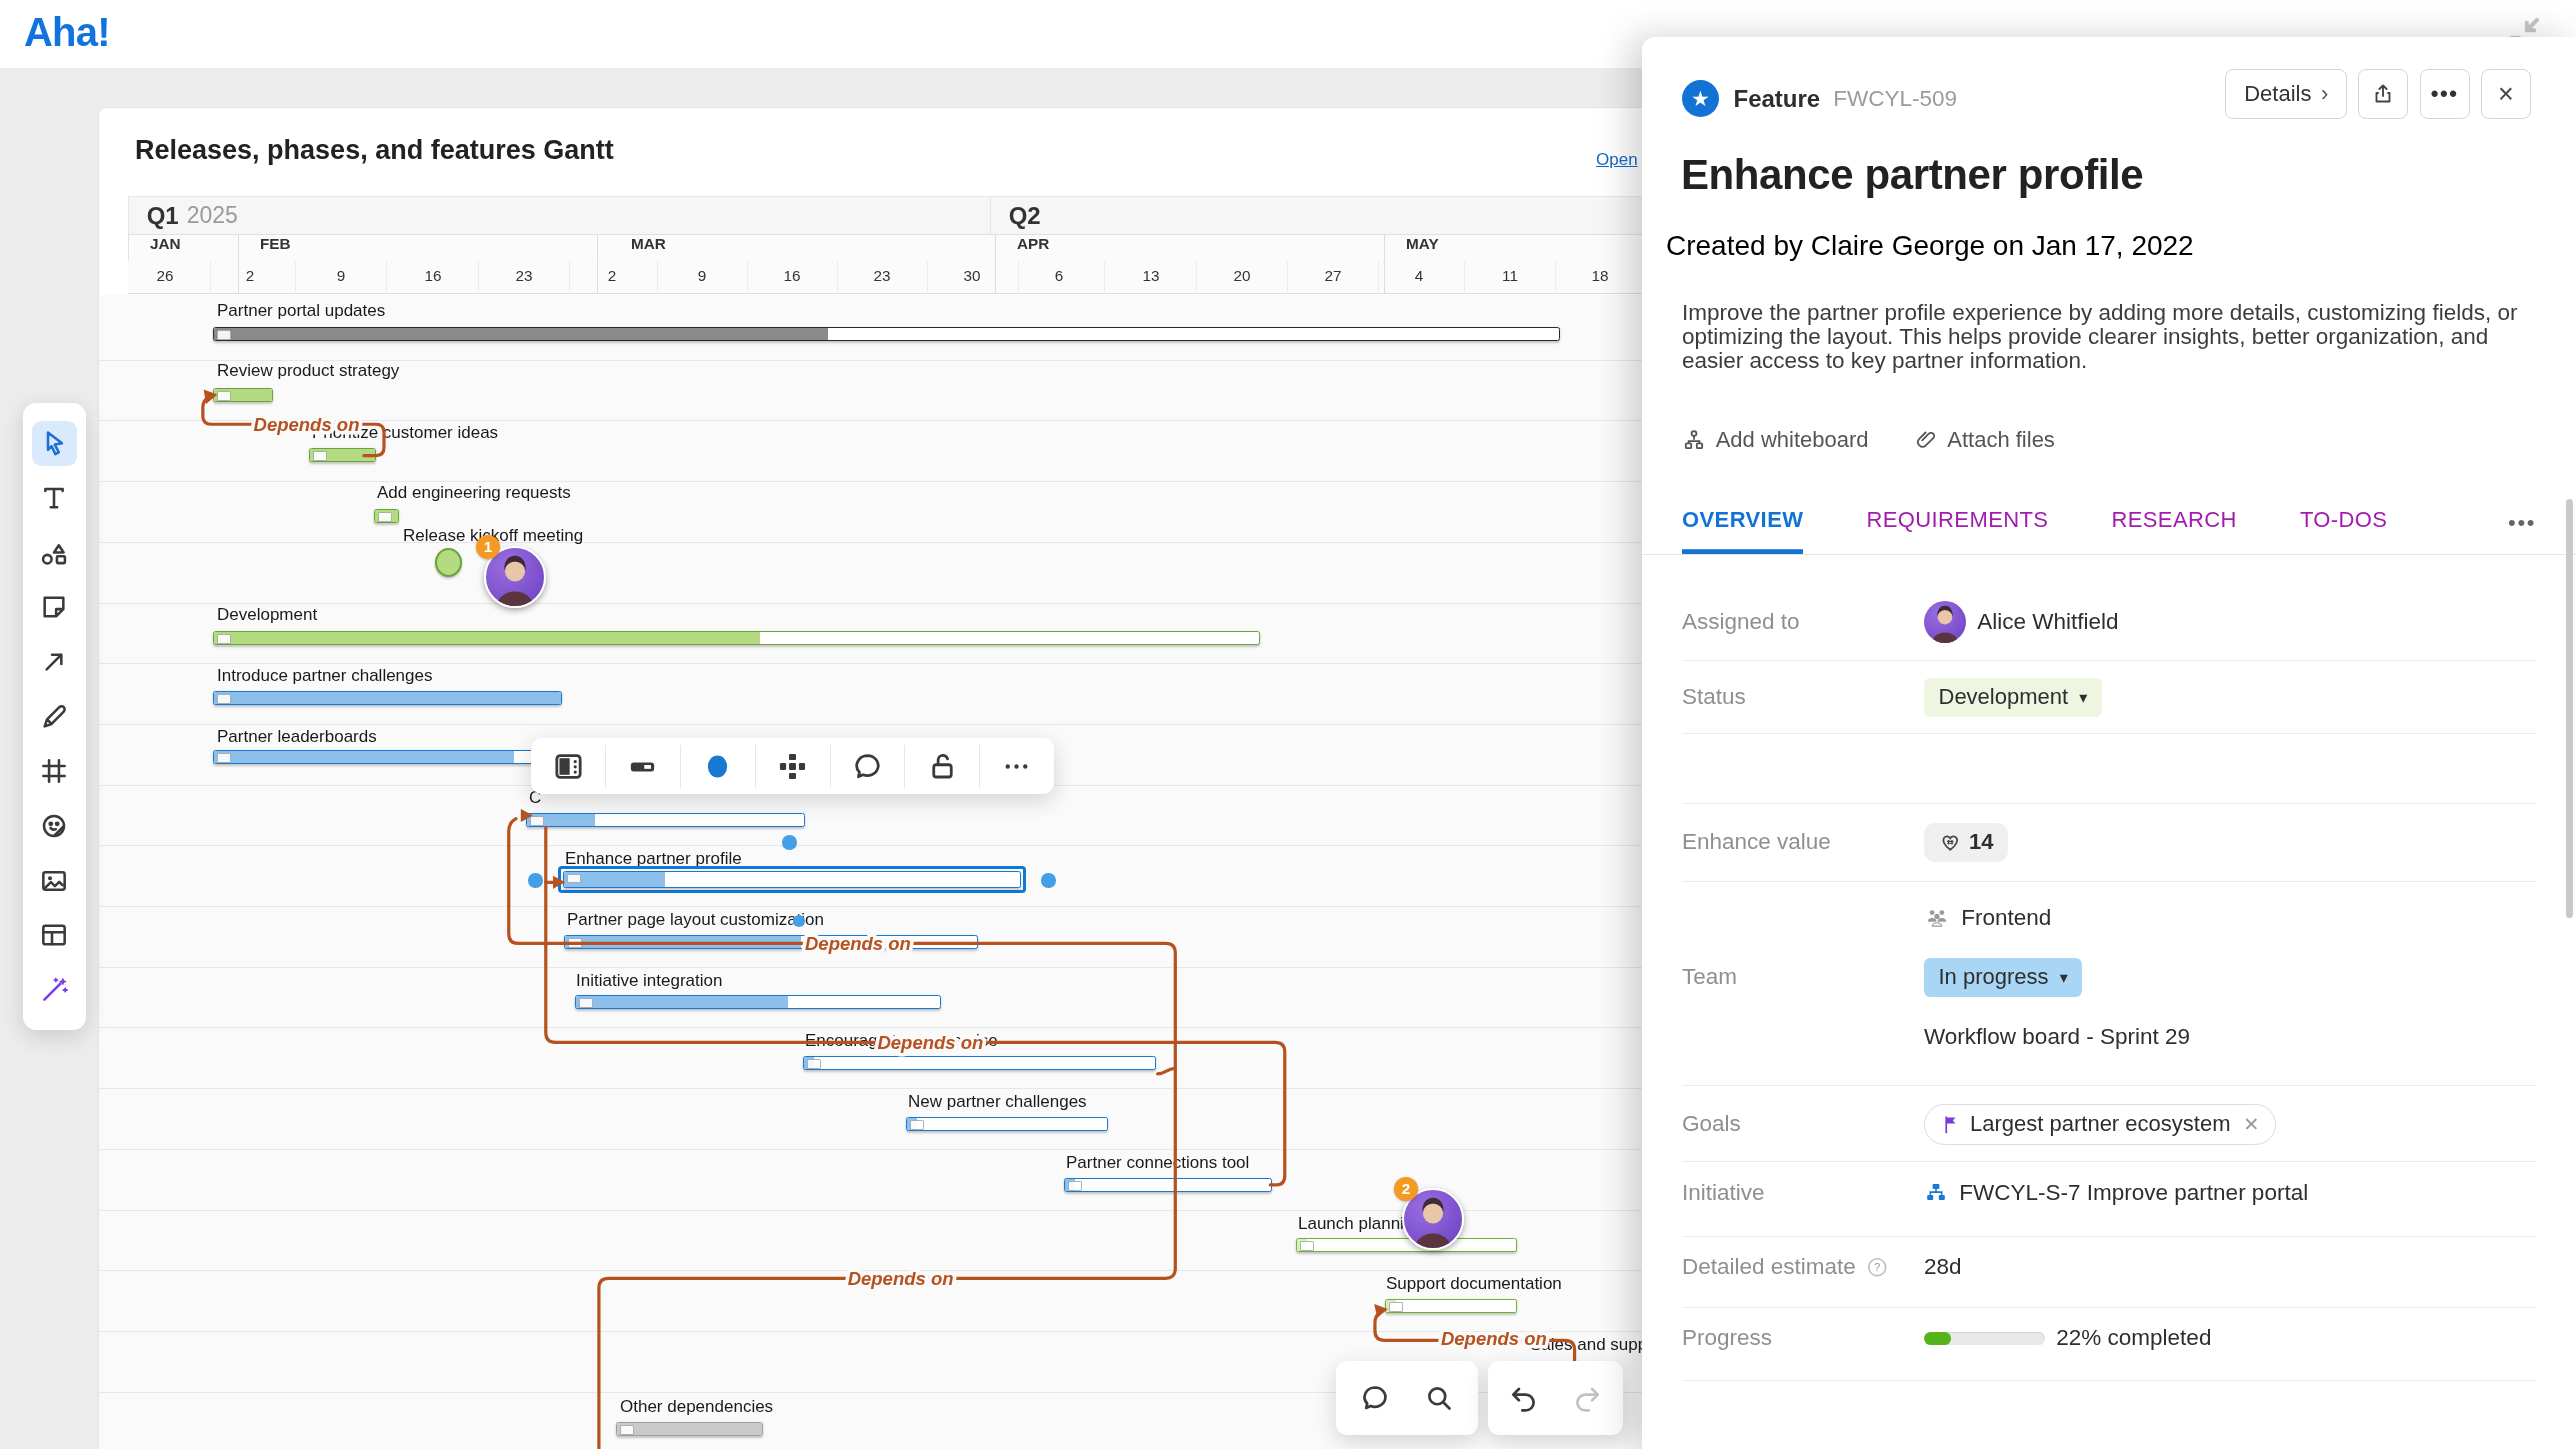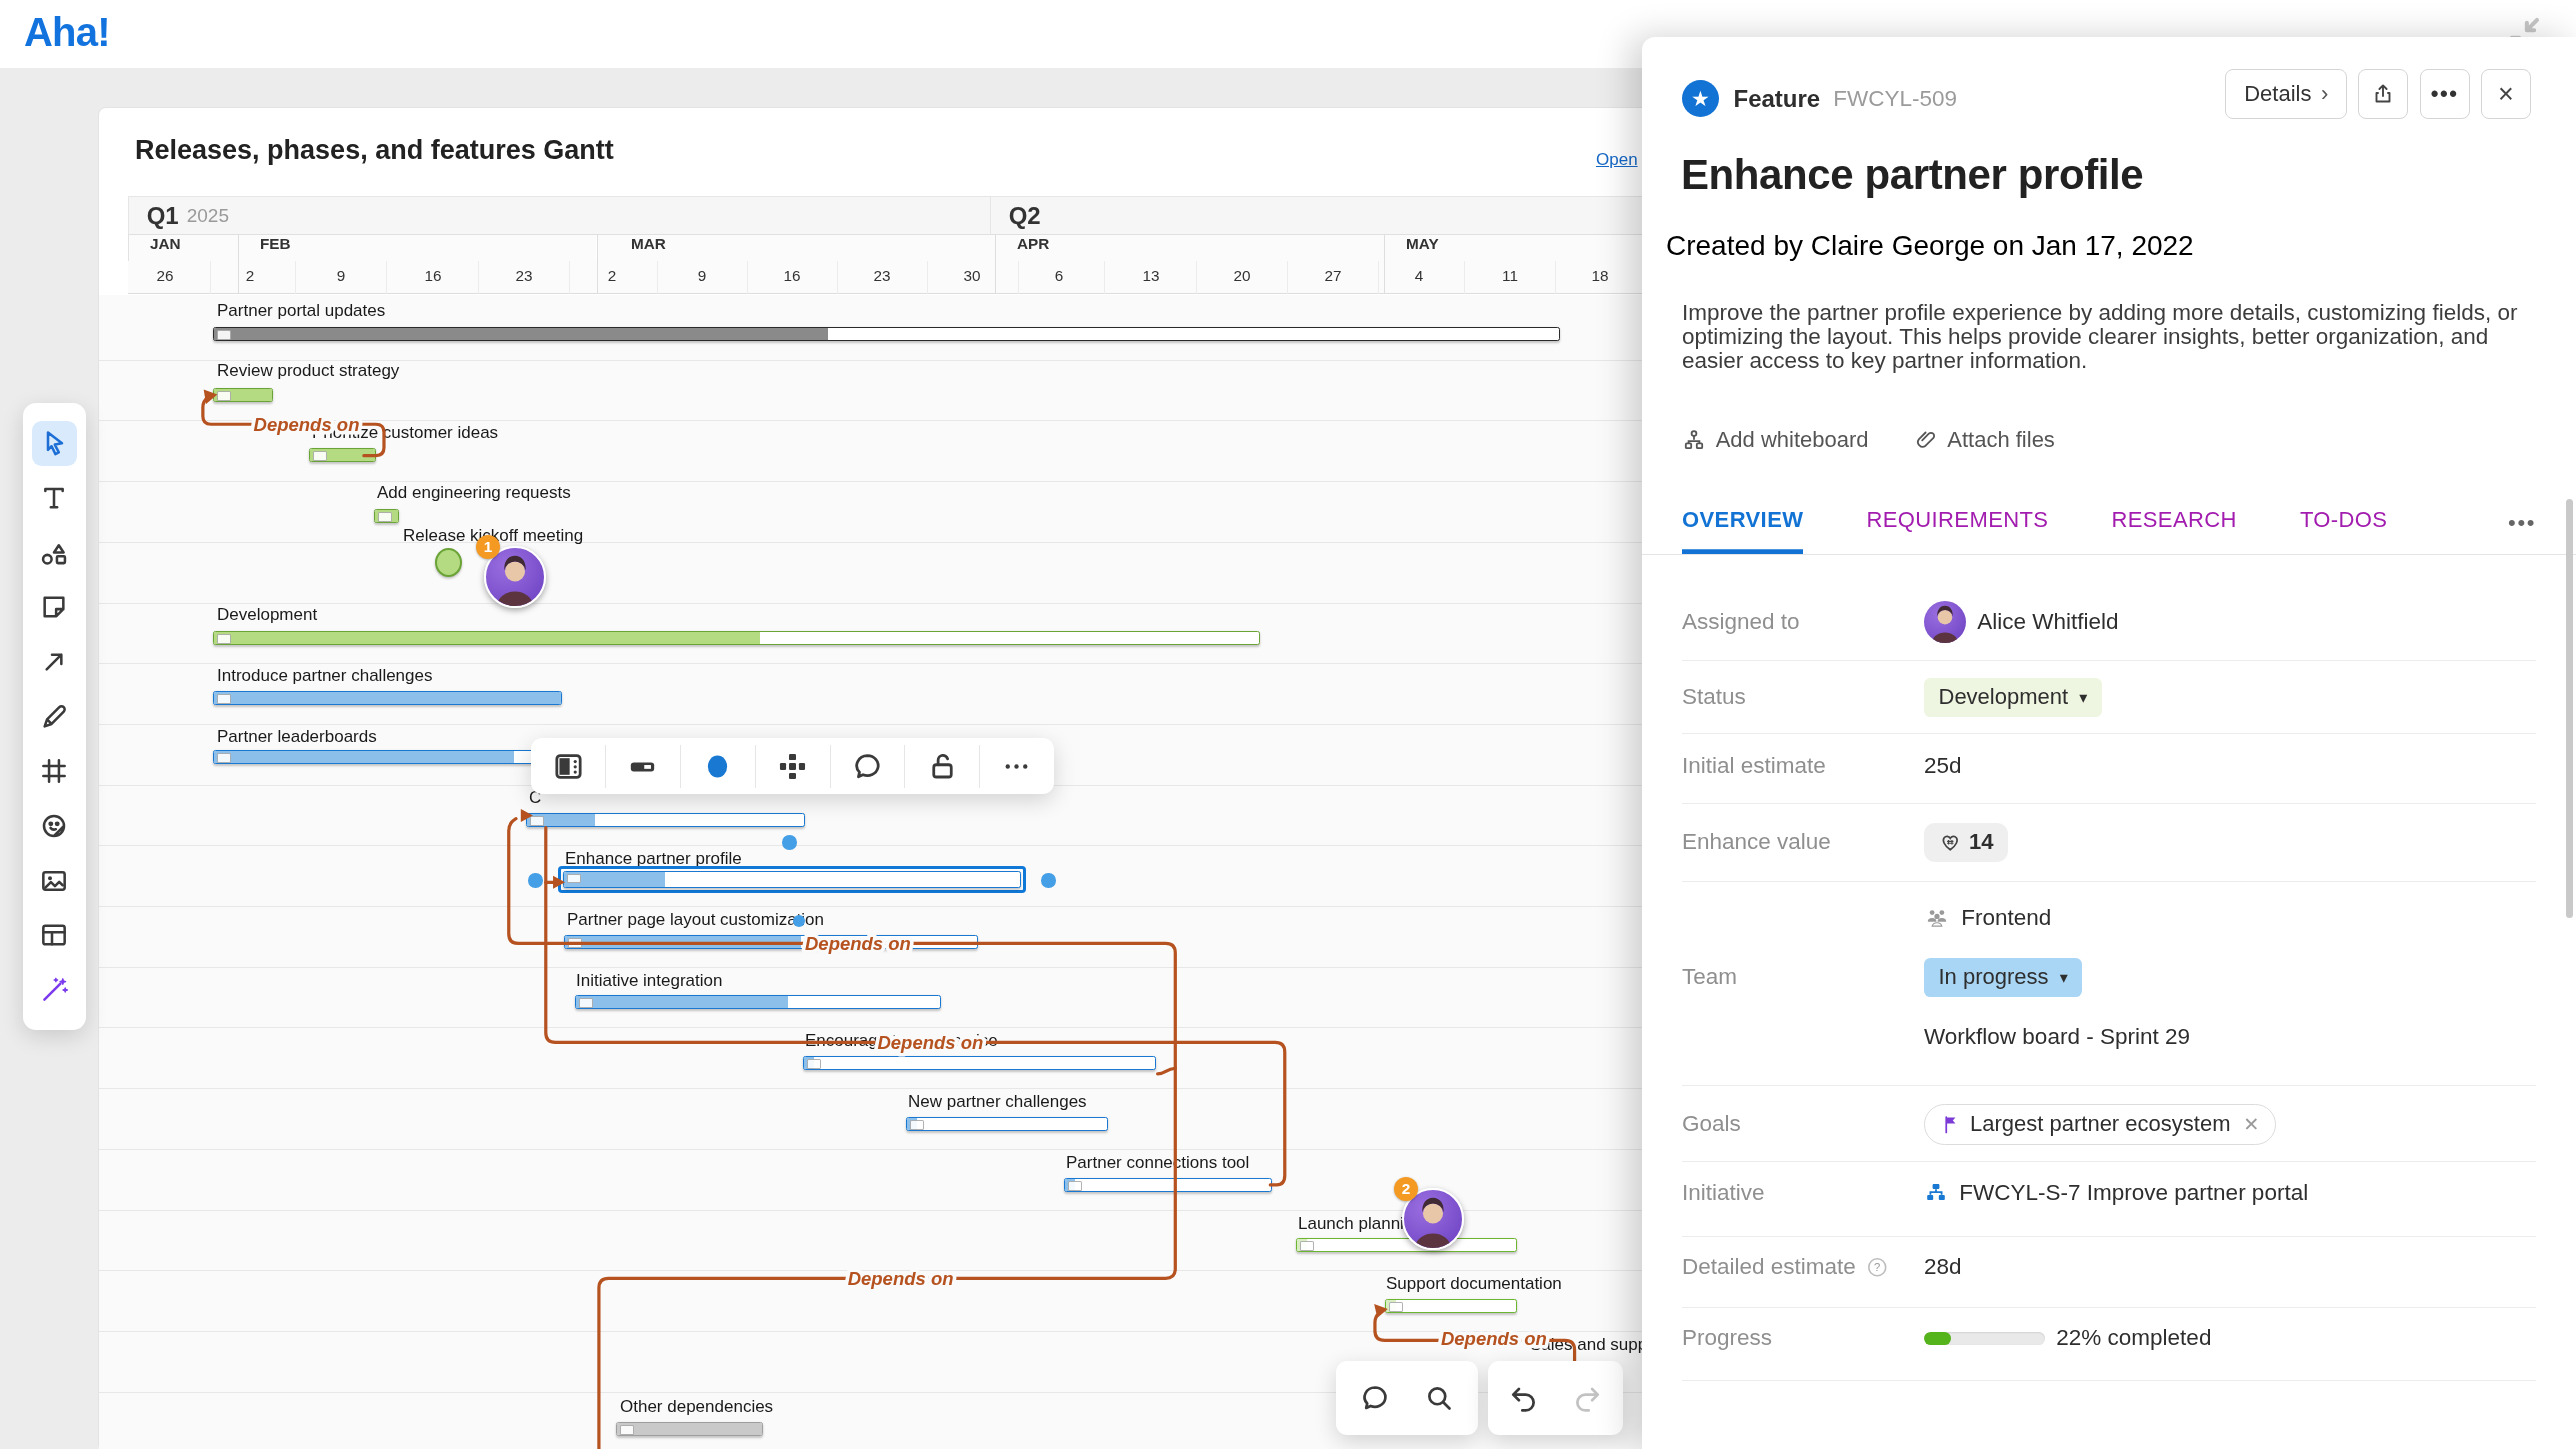--- a/index.html
+++ b/index.html
@@ -10,21 +10,21 @@
   .logo{position:absolute;left:24px;top:9.7px;font-size:40px;font-weight:800;color:#1273de;letter-spacing:-0.8px;}
   .collapse-btn{position:absolute;right:32px;top:13px;width:42px;height:42px;cursor:pointer;}
   
   .whiteboard{position:absolute;left:0;top:68px;width:2576px;height:1381px;background:#ececec;}
   .gantt-card{position:absolute;left:98px;top:39px;width:1869px;height:1343px;background:#ffffff;border:0.8px solid #e3e3e3;border-radius:8px;}
   .gantt-title{position:absolute;left:135px;top:135px;font-size:27px;font-weight:700;color:#222;z-index:2;}
   .open-link{position:absolute;left:1596px;top:150px;font-size:17px;color:#1668c7;text-decoration:underline;z-index:2;cursor:pointer;}
   .gantt-layer{position:absolute;left:0;top:-68px;width:2576px;height:1449px;z-index:2;}
   .hdr-cell{position:absolute;box-sizing:border-box;}
   .q-label{font-size:24px;font-weight:700;color:#333;}
-  .q-year{font-size:19px;font-weight:400;color:#9a9a9a;margin-left:8px;}
+  .q-year{font-size:23px;font-weight:400;color:#9a9a9a;margin-left:8px;}
   .m-label{font-size:15.3px;font-weight:700;color:#333;}
   .tick-label{font-size:15.3px;color:#333;position:absolute;transform:translateX(-50%);}
   .vline{position:absolute;width:0.8px;background:#e2e2e2;}
   .hline{position:absolute;height:0.8px;background:#e7e7e7;}
   .row-label{position:absolute;font-size:17px;color:#1a1a1a;white-space:nowrap;}
   .bar{position:absolute;box-sizing:border-box;border-radius:2.4px;box-shadow:0 1.6px 2.4px rgba(0,0,0,.22);}
   .bar .chip{position:absolute;left:3.2px;top:2.4px;width:12px;height:7.2px;background:rgba(255,255,255,.9);border:0.8px solid rgba(0,0,0,.3);border-radius:1.6px;}
   .bar .fillpart{position:absolute;left:0;top:0;bottom:0;border-radius:1.6px 0 0 1.6px;}
   .sel-wrap{position:absolute;border:3.2px solid #1079d8;border-radius:4px;padding:1.6px;background:#fff;box-sizing:border-box;}
   .handle{position:absolute;width:14.5px;height:14.5px;border-radius:50%;background:#459fe6;}
@@ -529,24 +529,20 @@
         <div class="f-label">Status</div>
         <div class="f-value">
           <span class="pill status">
               <span>Development</span>
               <span class="caret">▾</span>
             </span>
         </div>
       </div>
       <div class="f-divider" style="top:696px;"></div>
 
-      <div class="field" style="top:716px;">
-        <div class="f-label">Initial estimate</div>
-        <div class="f-value">25d</div>
-      </div>
       <div class="f-divider" style="top:766px;"></div>
 
       <div class="field" style="top:786px;">
         <div class="f-label">Enhance value</div>
         <div class="f-value">
           <span class="pill value">
             <svg width="22.5" height="22.5" viewBox="0 0 24 24" fill="none" stroke="#444" stroke-width="1.8">
                 <path d="M12 20 C5 15 3.5 10 5.5 7.2 a4 4 0 0 1 6.5 .6 a4 4 0 0 1 6.5-.6 C20.5 10 19 15 12 20z"></path>
                 <path d="M10.2 9.5 v5 M13.8 9.5 v5 M8.6 11 h6.8 M8.6 13 h6.8" stroke-width="1.2"></path>
               </svg>

